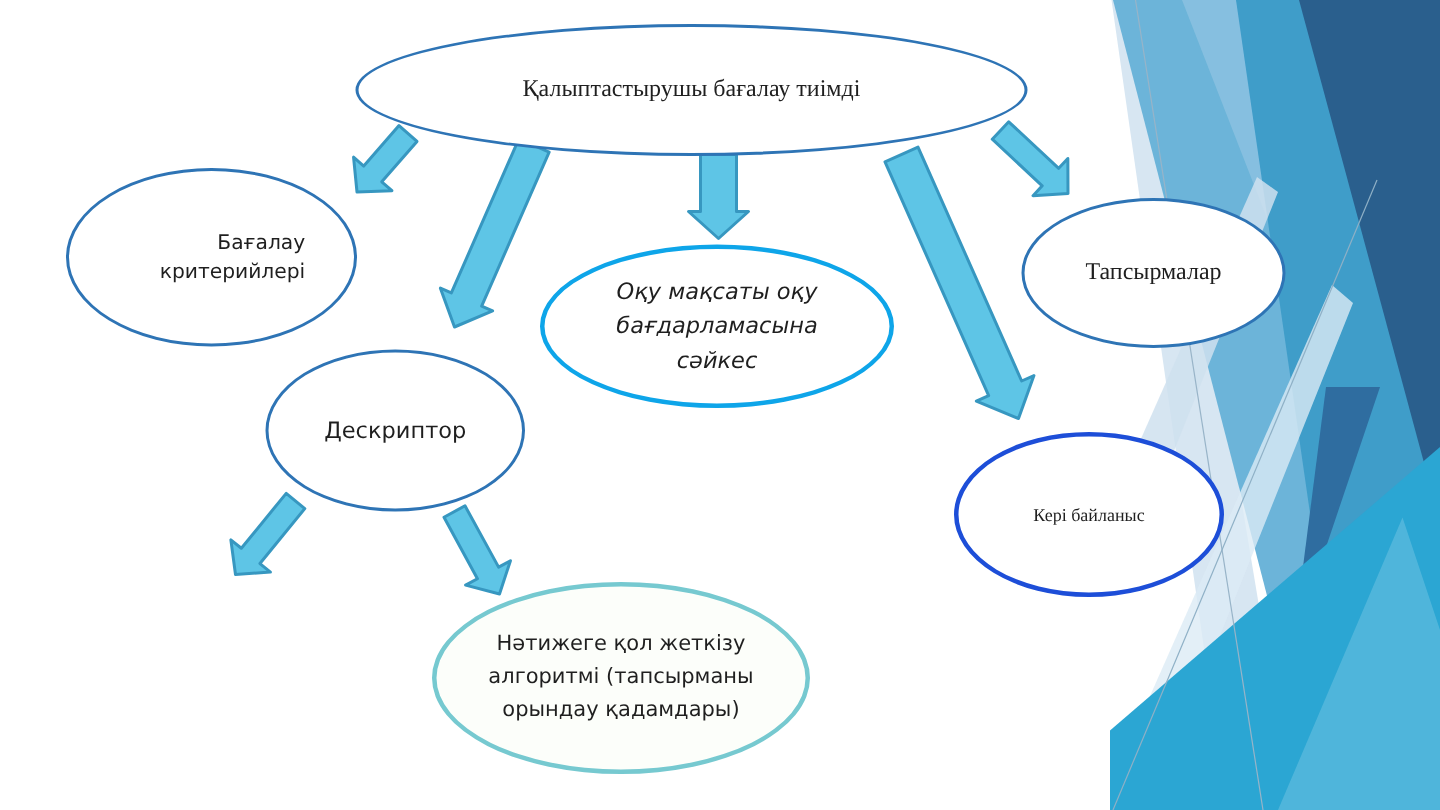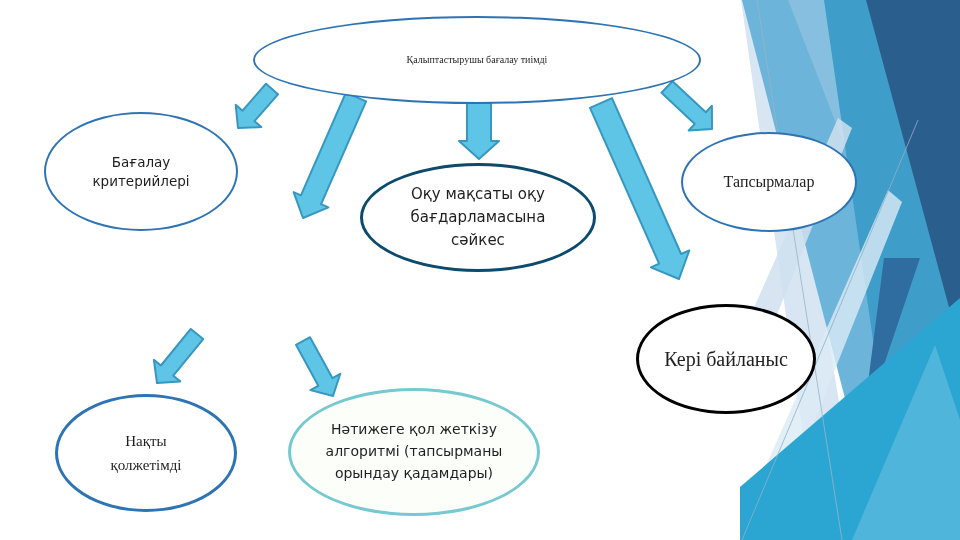--- a/index.html
+++ b/index.html
@@ -10,29 +10,29 @@
   svg.layer{position:absolute;left:0;top:0;width:960px;height:540px;pointer-events:none;}
   .bubble{
     position:absolute;border-radius:50%;background:#ffffff;
     display:flex;align-items:center;justify-content:center;text-align:center;
     box-sizing:border-box;
   }
   .bubble .txt{margin:0 auto;}
   .serif{font-family:"Liberation Serif","DejaVu Serif",serif;}
   .sans{font-family:"DejaVu Sans","Liberation Sans",sans-serif;}
 
-  .b-root{left:253px;top:16px;width:448px;height:88px;border:2px solid #2e74b5;font-size:10px;line-height:1.55;}
+  .b-root{left:237px;top:16px;width:448px;height:88px;border:2px solid #2e74b5;font-size:16px;line-height:1.55;}
   .b-criteria{left:44px;top:112px;width:194px;height:119px;border:2px solid #2e74b5;font-size:13.5px;line-height:1.35;}
-  .b-criteria .para{width:125px;margin:12px auto;}
+  .b-criteria .para{width:125px;margin:12px auto;text-align:right;}
   .b-criteria .para + .para{margin-top:6px;}
-  .b-goal{left:360px;top:163px;width:236px;height:109px;border:3px solid #0c4a6e;font-size:15px;line-height:1.55;}
+  .b-goal{left:360px;top:163px;width:236px;height:109px;border:3px solid #0ea5e9;font-size:15px;line-height:1.55;font-style:italic;}
   .b-goal .txt{width:172px;}
   .b-tasks{left:681px;top:132px;width:176px;height:100px;border:2px solid #2e74b5;font-size:16px;}
   .b-descriptor{left:177px;top:233px;width:173px;height:108px;border:2px solid #2e74b5;font-size:15px;}
-  .b-feedback{left:636px;top:304px;width:180px;height:110px;border:3px solid #000000;font-size:20px;}
+  .b-feedback{left:636px;top:288px;width:180px;height:110px;border:3px solid #1d4ed8;font-size:12px;}
   .b-specific{left:55px;top:394px;width:182px;height:118px;border:3px solid #2e74b5;font-size:15px;line-height:1.6;}
   .b-specific .txt{width:105px;}
   .b-algorithm{left:288px;top:388px;width:252px;height:128px;border:3px solid #76c9d0;background:#fcfefa;font-size:14px;line-height:1.55;}
   .b-algorithm .txt{width:182px;}
 </style>
 </head>
 <body>
 
 <div class="stage">
 
@@ -76,26 +76,26 @@
   </div>
 
   <div class="bubble b-goal sans">
     <div class="txt">Оқу мақсаты  оқу бағдарламасына сәйкес</div>
   </div>
 
   <div class="bubble b-tasks serif">
     <div class="txt">Тапсырмалар</div>
   </div>
 
+  <div class="bubble b-descriptor sans">
+    <div class="txt">Дескриптор</div>
+  </div>
 
   <div class="bubble b-feedback serif">
     <div class="txt">Кері байланыс</div>
   </div>
 
-  <div class="bubble b-specific serif">
-    <div class="txt">Нақты қолжетімді</div>
-  </div>
 
   <div class="bubble b-algorithm sans">
     <div class="txt">Нәтижеге қол жеткізу алгоритмі (тапсырманы орындау қадамдары)</div>
   </div>
 
 </div>
 
 </body></html>

